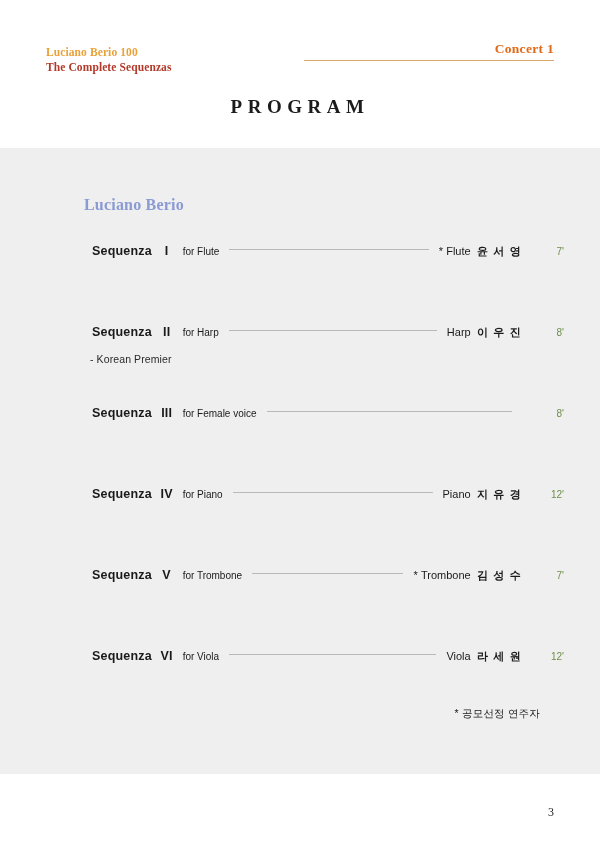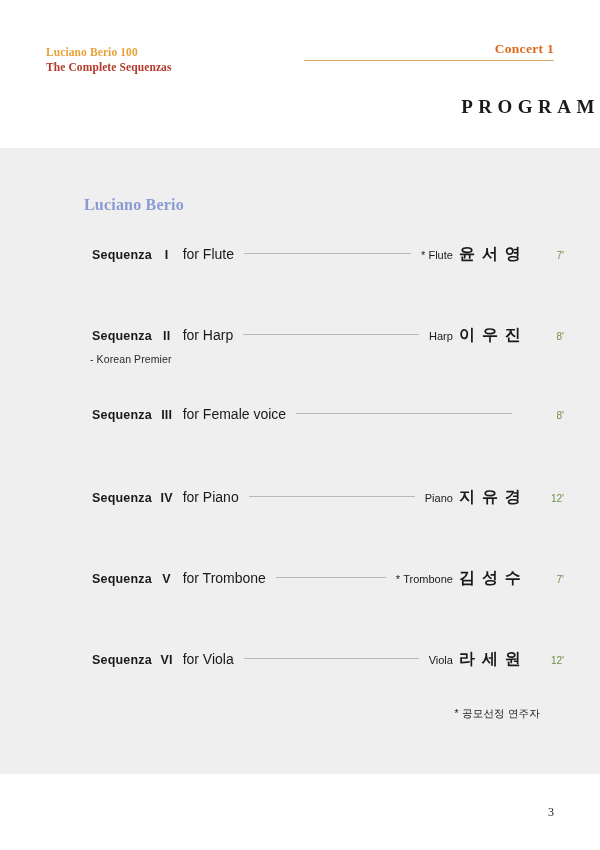--- a/index.html
+++ b/index.html
@@ -79,21 +79,21 @@
     color: #e06a1b;
     letter-spacing: 0.2px;
     line-height: 14px;
   }
 
   .program-title {
     position: absolute;
     left: 0;
     top: 96px;
     width: 600px;
-    text-align: right;
+    text-align: center;
     font-family: "Liberation Serif", serif;
     font-weight: bold;
     font-size: 19px;
     letter-spacing: 5.5px;
     color: #1b1b1b;
   }
 
   
   .body-panel {
     position: absolute;
@@ -144,21 +144,21 @@
     white-space: nowrap;
     letter-spacing: 0.2px;
   }
   .work-title .numeral {
     display: inline-block;
     min-width: 22px;
     text-align: center;
   }
 
   .work-for {
-    font-size: 14px;
+    font-size: 10px;
     color: #1a1a1a;
     white-space: nowrap;
     margin-left: 5px;
     font-weight: normal;
   }
 
   .dash-fill {
     flex: 1 1 auto;
     height: 1px;
     border-top: 0.8px solid #b9b9b9;
@@ -174,21 +174,21 @@
     white-space: nowrap;
   }
   .performer .star {
     font-size: 11px;
   }
   .performer .inst {
     font-size: 11px;
   }
   .performer .name {
     font-weight: bold;
-    font-size: 16px;
+    font-size: 11px;
     letter-spacing: 1.2px;
     margin-left: 3px;
   }
 
   .duration {
     width: 34px;
     text-align: right;
     font-size: 10px;
     color: #6f8f4b;
     white-space: nowrap;

